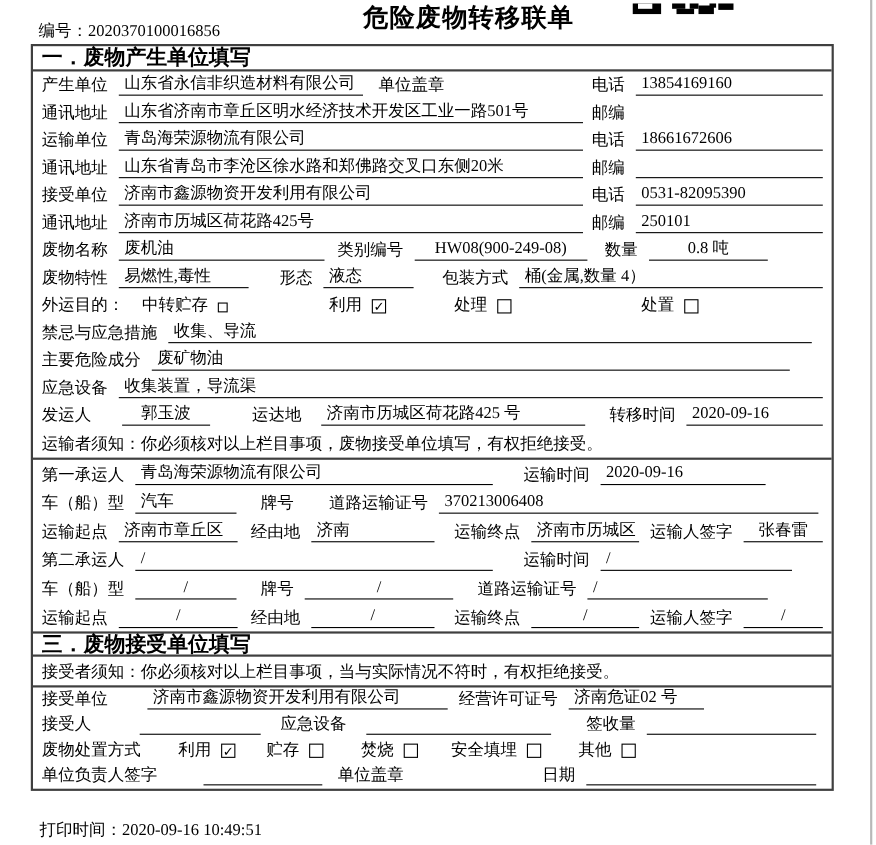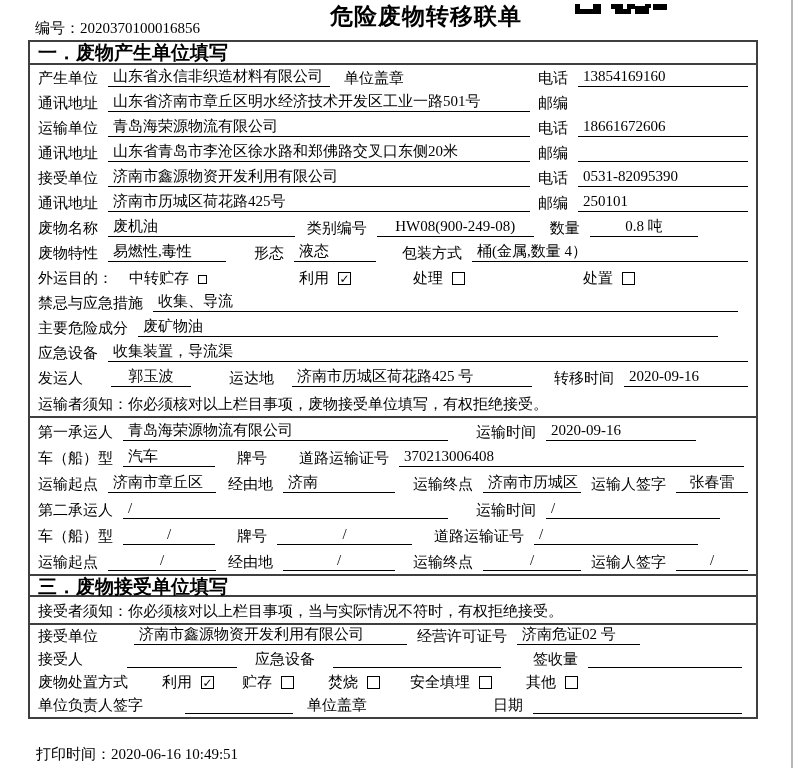--- a/index.html
+++ b/index.html
@@ -299,17 +299,17 @@
         <span class="lbl">单位负责人签字</span>
         <span class="val" style="width:108px; margin-left:32px"></span>
         <span class="lbl" style="margin-left:14px">单位盖章</span>
         <span class="lbl" style="margin-left:116px">日期</span>
         <span class="val grow" style="margin-right:6px"></span>
       </div>
     </div>
   </div>
 
   <div class="print-time">
-    <span>打印时间：</span><span>2020-06-16 10:49:51</span>
+    <span>打印时间：</span><span>2020-09-16 10:49:51</span>
   </div>
 
   <div class="page-edge"></div>
 </div>
 
 </body></html>

